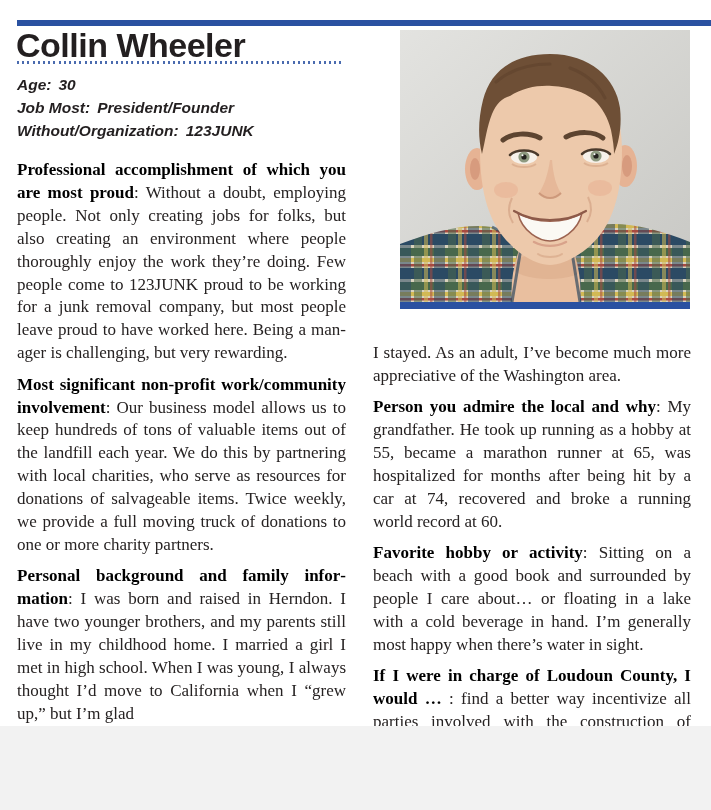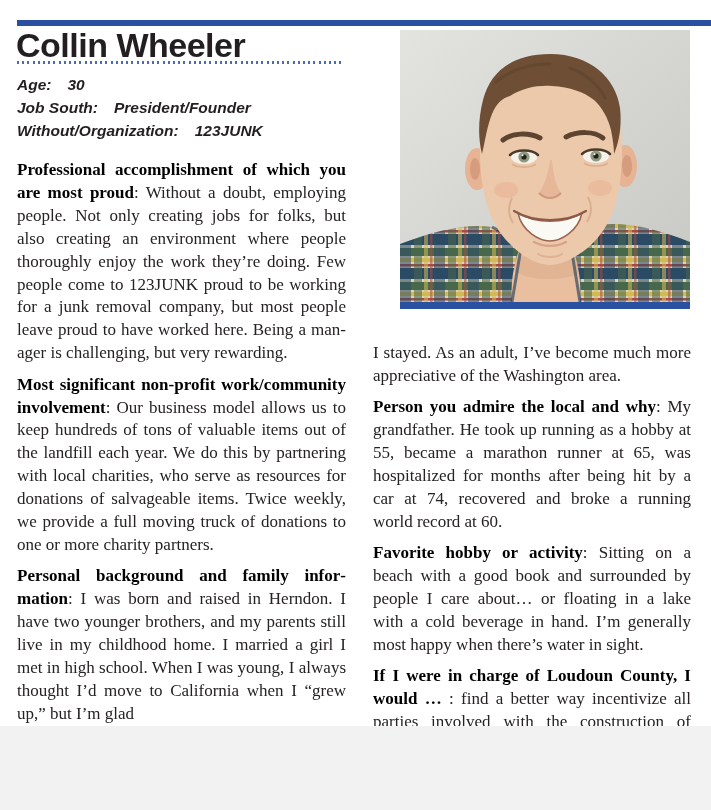--- a/index.html
+++ b/index.html
@@ -32,21 +32,21 @@
     background:repeating-linear-gradient(to right, var(--accent) 0 2px, transparent 2px 5.2px);
     opacity:.85;
   }
   .meta{
     position:absolute;left:17px;top:73px;
     font-family:"Liberation Sans", sans-serif;
     font-style:italic;font-weight:700;font-size:15.5px;
     color:#231f20;line-height:23px;
   }
   .meta-line{white-space:nowrap;}
-  .meta-value{margin-left:16px;}
+  .meta-value{margin-left:7px;}
   .photo-wrap{
     position:absolute;left:400px;top:30px;width:290px;height:279px;
   }
   .photo-wrap svg{display:block;}
   .photo-bar{width:290px;height:7px;background:var(--accent);}
   .col{
     position:absolute;
     font-size:17px;line-height:22.9px;
     text-align:justify;
     hyphens:manual;-webkit-hyphens:manual;
@@ -67,21 +67,21 @@
 
   <h1 class="page-title">Collin Wheeler</h1>
 
   <div class="dotted-rule"></div>
 
   <div class="meta">
     <div class="meta-line">
       <span class="meta-label">Age:</span><span class="meta-value">30</span>
     </div>
     <div class="meta-line">
-      <span class="meta-label">Job South:</span><span class="meta-value">President/Founder</span>
+      <span class="meta-label">Job Most:</span><span class="meta-value">President/Founder</span>
     </div>
     <div class="meta-line">
       <span class="meta-label">Without/Organization:</span><span class="meta-value">123JUNK</span>
     </div>
   </div>
 
   <div class="photo-wrap" role="img" aria-label="Head-and-shoulders portrait of a smiling young man with short brown hair wearing a navy, green, yellow and red plaid shirt against a light gray background">
     <svg width="290" height="272" viewBox="0 0 290 272" xmlns="http://www.w3.org/2000/svg">
       <defs>
         <linearGradient id="bgGrad" x1="0" y1="0" x2="1" y2="1">

